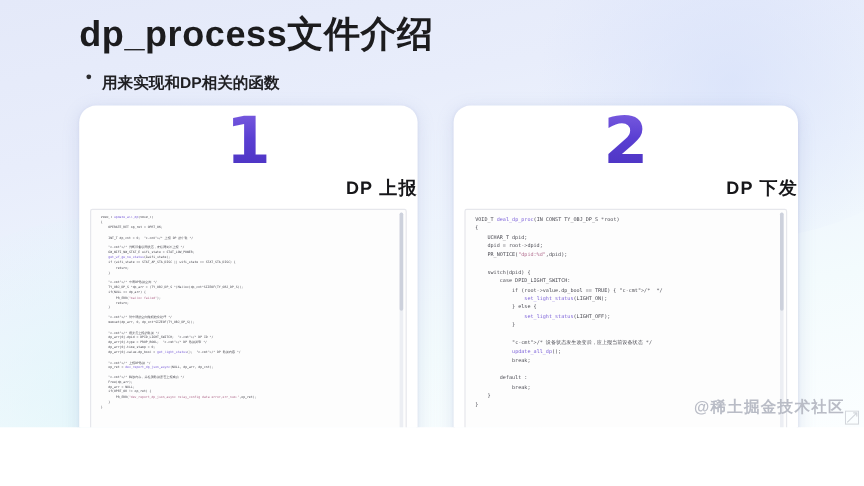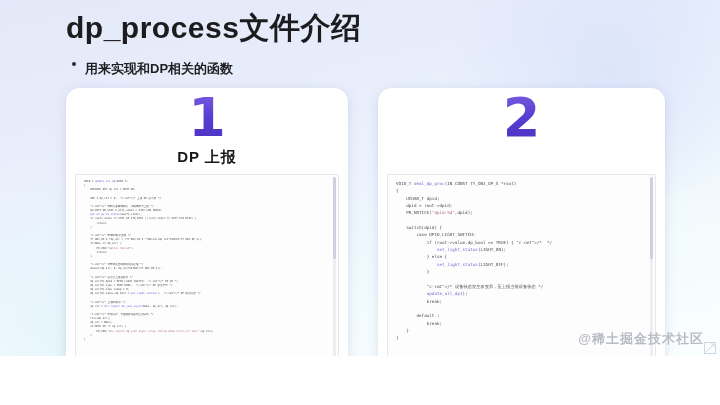--- a/index.html
+++ b/index.html
@@ -46,21 +46,21 @@
 
   .big-num{
     position:absolute;left:0;right:0;top:3px;
     text-align:center;font-size:54px;font-weight:800;line-height:1;
     background:linear-gradient(180deg,#7b5de0 0%,#5a3fd2 45%,#4a32c0 100%);
     -webkit-background-clip:text;background-clip:text;color:transparent;
     font-family:"DejaVu Sans",sans-serif;
   }
   .card-label{
     position:absolute;left:0;right:0;top:60px;
-    text-align:center;font-size:15px;font-weight:700;color:#17171a;
+    text-align:right;font-size:15px;font-weight:700;color:#17171a;
     letter-spacing:1px;
   }
 
   .code-wrap{
     position:absolute;left:9px;right:9px;top:86px;bottom:6px;
     background:#fdfdfd;border:1px solid #e6e7ec;border-radius:2px;
     overflow:hidden;
   }
   .code-wrap .scrollbar{
     position:absolute;right:2px;top:2px;bottom:2px;width:3px;
@@ -151,20 +151,21 @@
     }
 }</pre>
         <div class="scrollbar">
             <i></i>
           </div>
       </div>
     </div>
 
     <div class="card card-2">
       <div class="big-num">2</div>
+      <div class="card-label">DP 下发</div>
       <div class="code-wrap">
         <pre class="code code-2">VOID_T <span class="c-fn">deal_dp_proc</span>(IN CONST TY_OBJ_DP_S *root)
 {
     UCHAR_T dpid;
     dpid = root-&gt;dpid;
     PR_NOTICE(<span class="c-str">"dpid:%d"</span>,dpid);
 
     switch(dpid) {
         case DPID_LIGHT_SWITCH:
             if (root-&gt;value.dp_bool == TRUE) { <span class="&lt;span">"c-cmt"</span>&gt;/*  */

